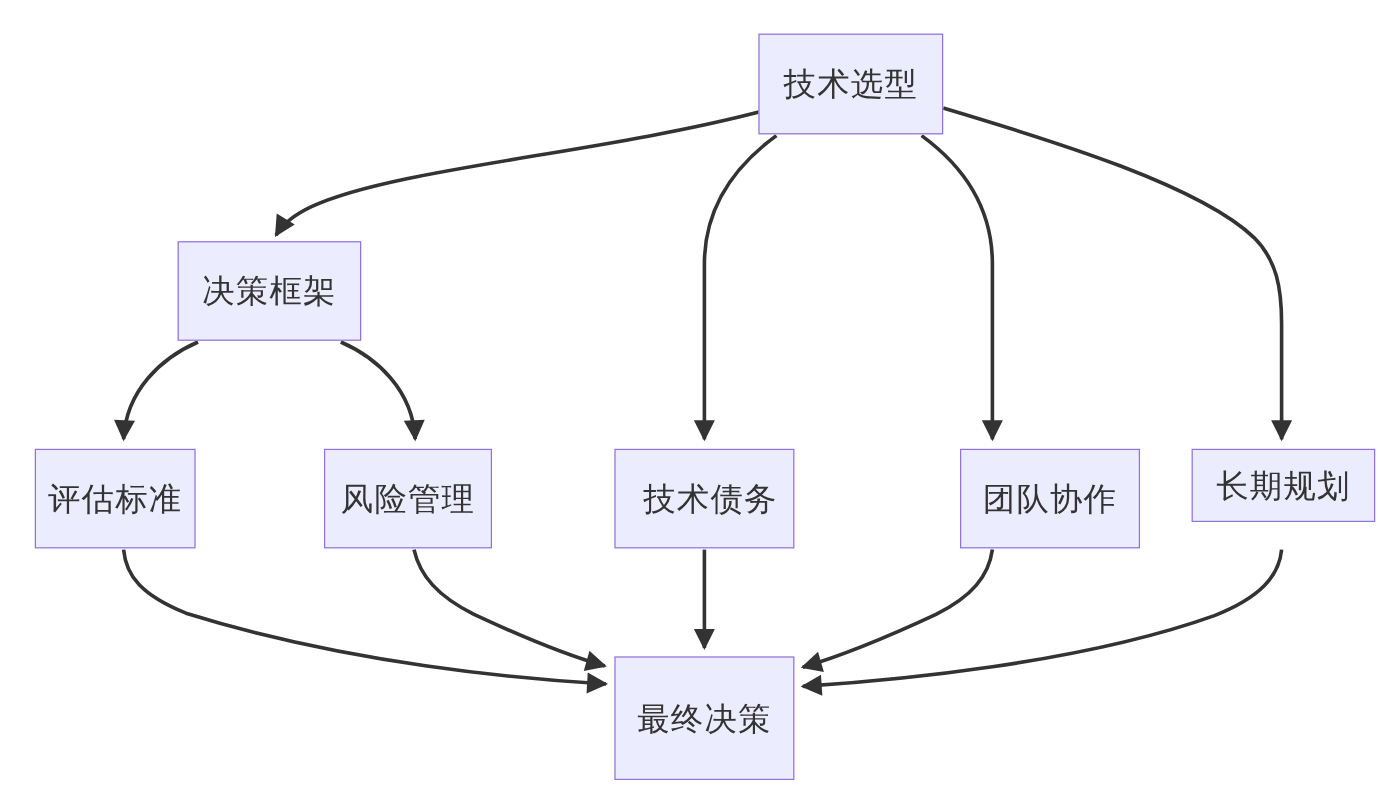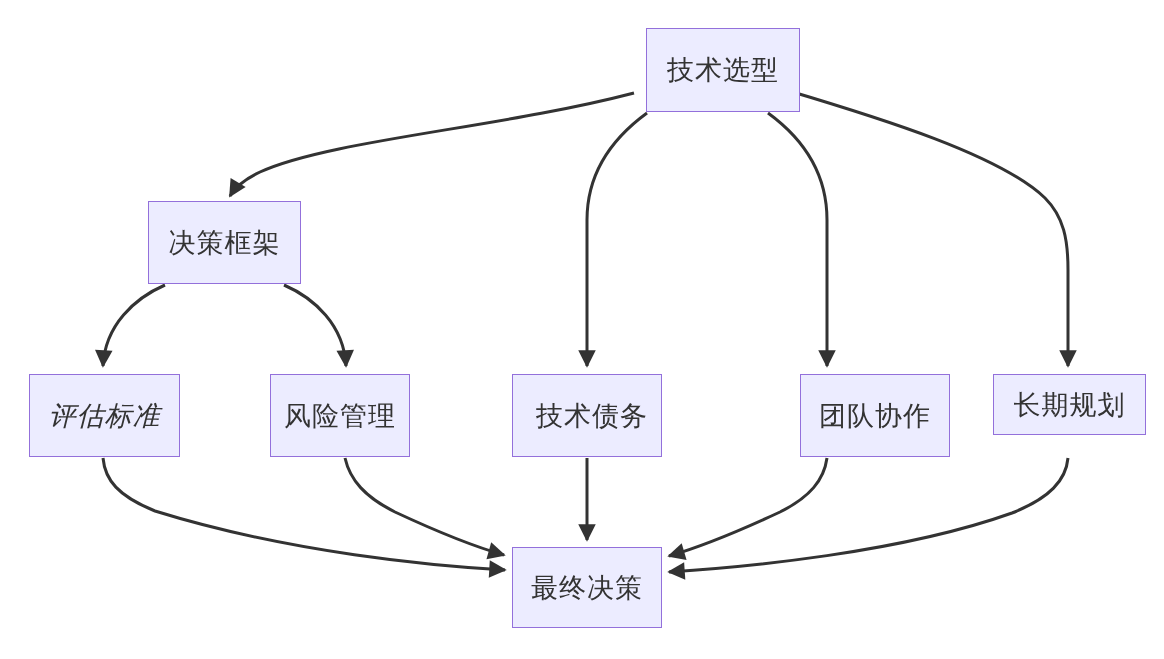--- a/index.html
+++ b/index.html
@@ -60,45 +60,45 @@
     <path class="edge" marker-end="url(#arrowhead)" d="M786,90 C880,118 1000,155 1045,198 C1064,217 1068,240 1068,270 L1068,366"></path>
     <path class="edge" marker-end="url(#arrowhead)" d="M165,285 C135,298 105,325 103,366"></path>
     <path class="edge" marker-end="url(#arrowhead)" d="M284,285 C314,298 344,325 346,366"></path>
     <path class="edge" marker-end="url(#arrowhead)" d="M103,458 C105,480 118,496 155,511 C290,553 435,566 505,570"></path>
     <path class="edge" marker-end="url(#arrowhead)" d="M345,458 C350,480 365,497 395,512 C440,533 472,546 504,555"></path>
     <path class="edge" marker-end="url(#arrowhead)" d="M587,458 L587,540"></path>
     <path class="edge" marker-end="url(#arrowhead)" d="M827,458 C824,480 810,497 780,512 C735,533 700,547 669,556"></path>
     <path class="edge" marker-end="url(#arrowhead)" d="M1068,458 C1066,480 1050,498 1012,513 C900,553 745,567 669,572"></path>
   </svg>
 
-  <div class="node" style="left:632px; top:28px; width:154px; height:84px;margin-left:14px;">
+  <div class="node" style="left:632px; top:28px; width:154px; height:84px;">
     <span>技术选型</span>
   </div>
 
   <div class="node" style="left:148px; top:201px; width:153px; height:83px;">
     <span>决策框架</span>
   </div>
 
-  <div class="node" style="left:29px; top:374px; width:151px; height:83px;font-style:italic;">
+  <div class="node" style="left:29px; top:374px; width:134px; height:83px;">
     <span>评估标准</span>
   </div>
 
   <div class="node" style="left:270px; top:374px; width:140px; height:83px;">
     <span>风险管理</span>
   </div>
 
   <div class="node" style="left:512px; top:374px; width:150px; height:83px;padding-left:10px;">
     <span>技术债务</span>
   </div>
 
   <div class="node" style="left:752px; top:374px; width:150px; height:83px;margin-left:48px;">
     <span>团队协作</span>
   </div>
 
   <div class="node" style="left:993px; top:374px; width:153px; height:61px;">
     <span>长期规划</span>
   </div>
 
-  <div class="node" style="left:512px; top:547px; width:150px; height:81px;">
+  <div class="node" style="left:512px; top:547px; width:150px; height:103px;">
     <span>最终决策</span>
   </div>
 
 </div>
 
 </body></html>

